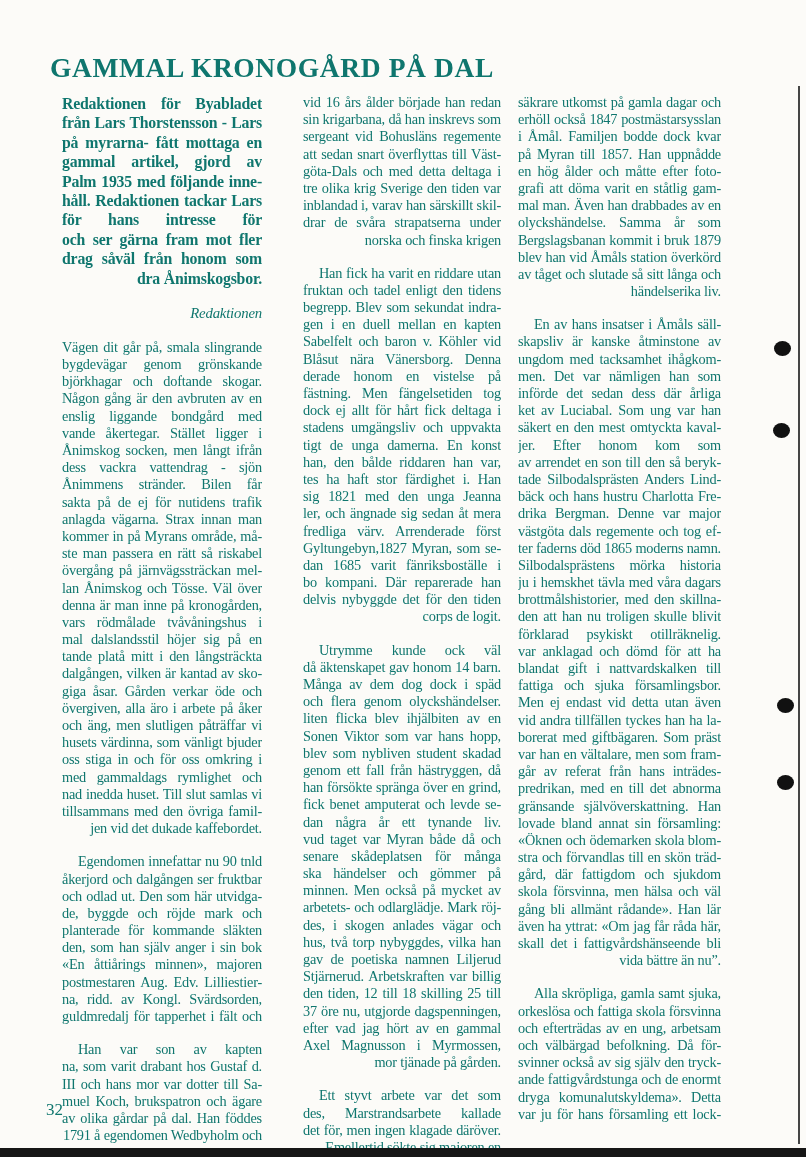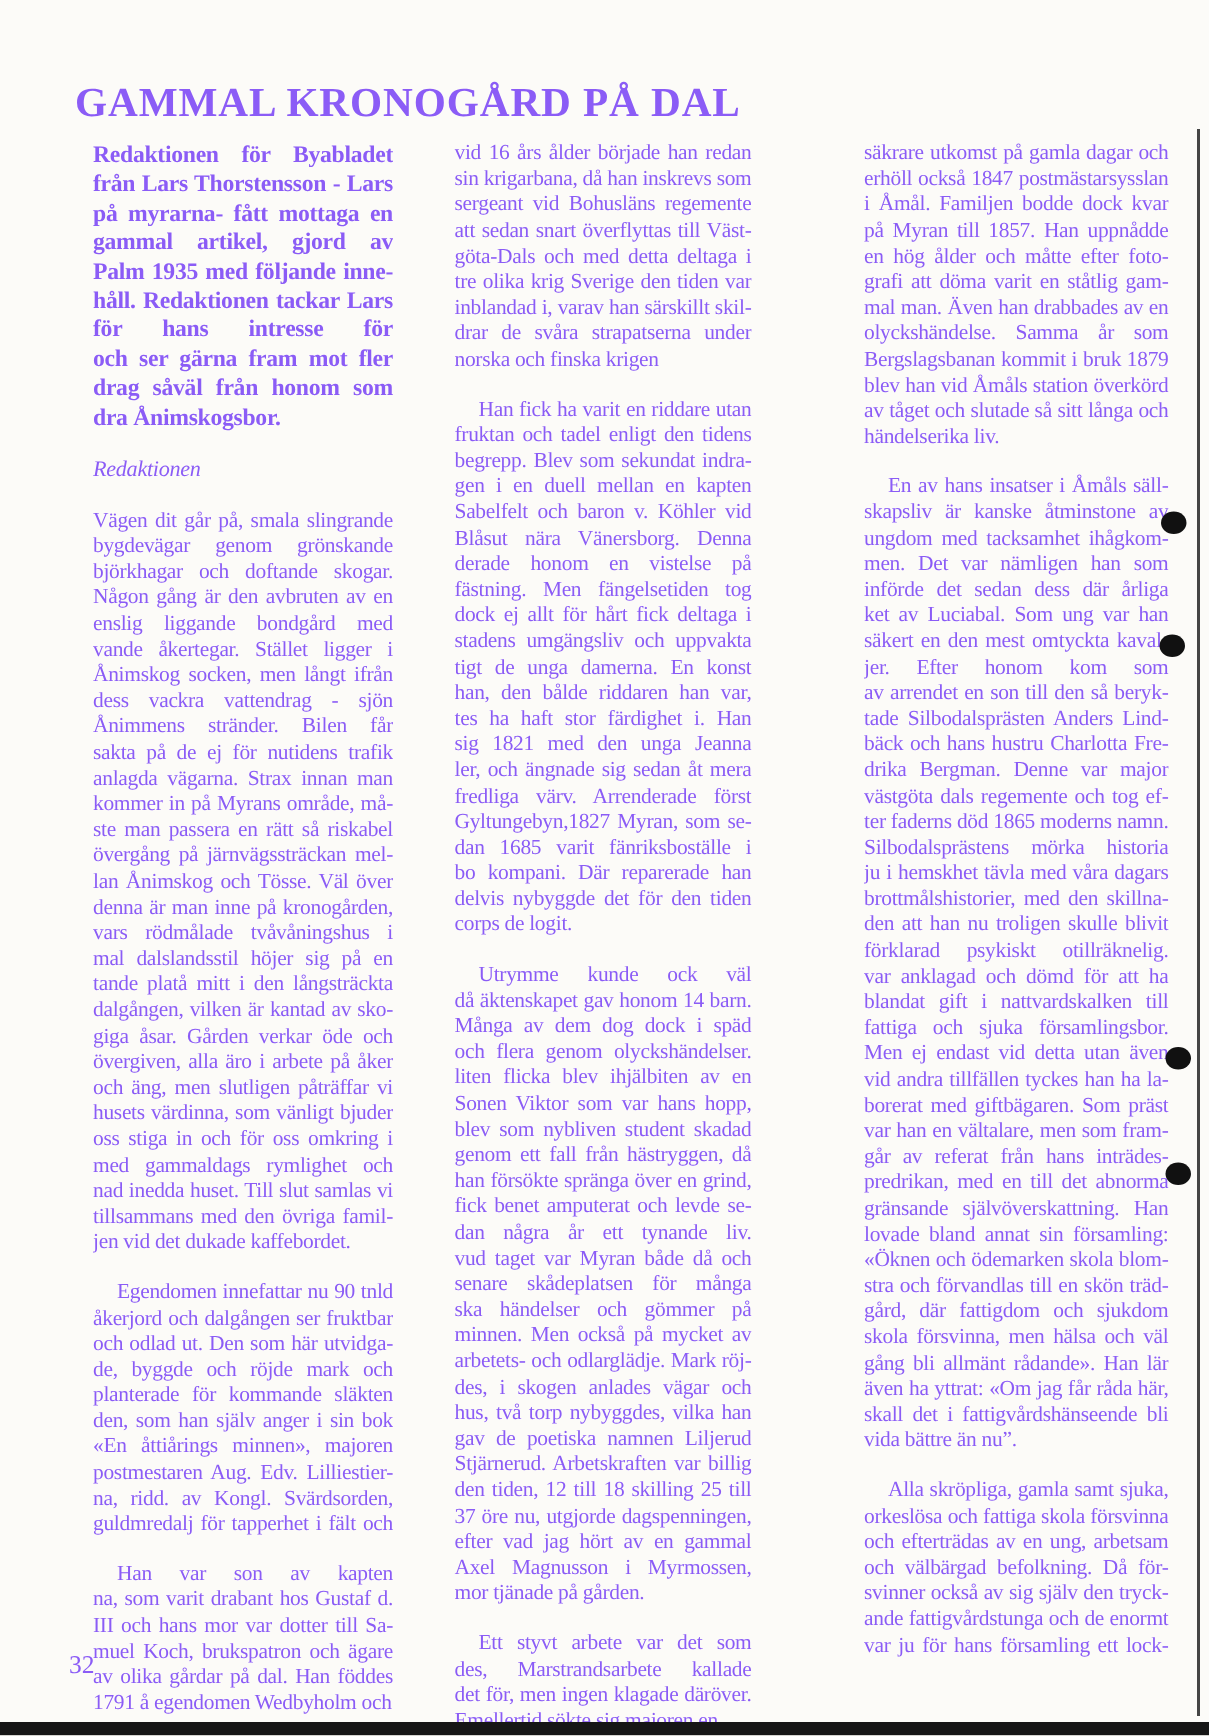--- a/index.html
+++ b/index.html
@@ -2,47 +2,47 @@
 <html><head>
 <meta charset="utf-8">
 <style>
   html,body { margin:0; padding:0; background:#e8e6e1; }
   .page {
     position:relative;
     width:806px; height:1157px;
     margin:0 auto;
     background:#fcfbf8;
     font-family:"Liberation Serif","DejaVu Serif",serif;
-    color:#8b5cf6;
+    color:#0f766e;
     overflow:hidden;
   }
   .title {
     position:absolute; left:50px; top:36px;
     font-size:27.5px; font-weight:bold; letter-spacing:0.6px;
     line-height:1; white-space:nowrap;
   }
   .column { position:absolute; top:78px; }
   #col-0 { left:46px;  width:232px; }
   #col-1 { left:287px; width:230px; }
-  #col-2 { left:560px; width:235px; }
+  #col-2 { left:502px; width:235px; }
 
   .para { margin:16px; }
   .para.gap { margin-top:9px; }
 
   .line {
     text-align:justify;
     overflow:hidden;
     letter-spacing:-0.2px;
     white-space:normal;
   }
   .body-block .line  { font-size:14.3px; height:17.2px; line-height:17.2px; }
   .intro-block .line { font-size:15.8px; height:19.4px; line-height:19.4px; font-weight:bold; }
   .byline-block .line{ font-size:14.8px; height:19px;  line-height:19px; font-style:italic; }
   .line:not(.endline)::after { content:""; display:inline-block; width:100%; height:0; }
-  .endline { text-align:left; }
+  .endline { text-align:right; }
   .first-indent { text-indent:16px; }
 
   .page-number {
     position:absolute; left:46px; top:1100px;
     font-size:17px;
   }
   .binder-dot {
     position:absolute;
     width:17px; height:15px;
     background:#111;
@@ -261,20 +261,21 @@
         <div class="line">skall det i fattigvårdshänseende bli</div>
         <div class="line endline">vida bättre än nu”.</div>
       </div>
       <div class="para body-block">
         <div class="line first-indent">Alla skröpliga, gamla samt sjuka,</div>
         <div class="line">orkeslösa och fattiga skola försvinna</div>
         <div class="line">och efterträdas av en ung, arbetsam</div>
         <div class="line">och välbärgad befolkning. Då för-</div>
         <div class="line">svinner också av sig själv den tryck-</div>
         <div class="line">ande fattigvårdstunga och de enormt</div>
+        <div class="line">dryga komunalutskyldema». Detta</div>
         <div class="line">var ju för hans församling ett lock-</div>
       </div>
     </div>
 
   <div class="page-number">32</div>
 
   <div class="binder-dot" id="dot-1"></div>
   <div class="binder-dot" id="dot-2"></div>
   <div class="binder-dot" id="dot-3"></div>
   <div class="binder-dot" id="dot-4"></div>

